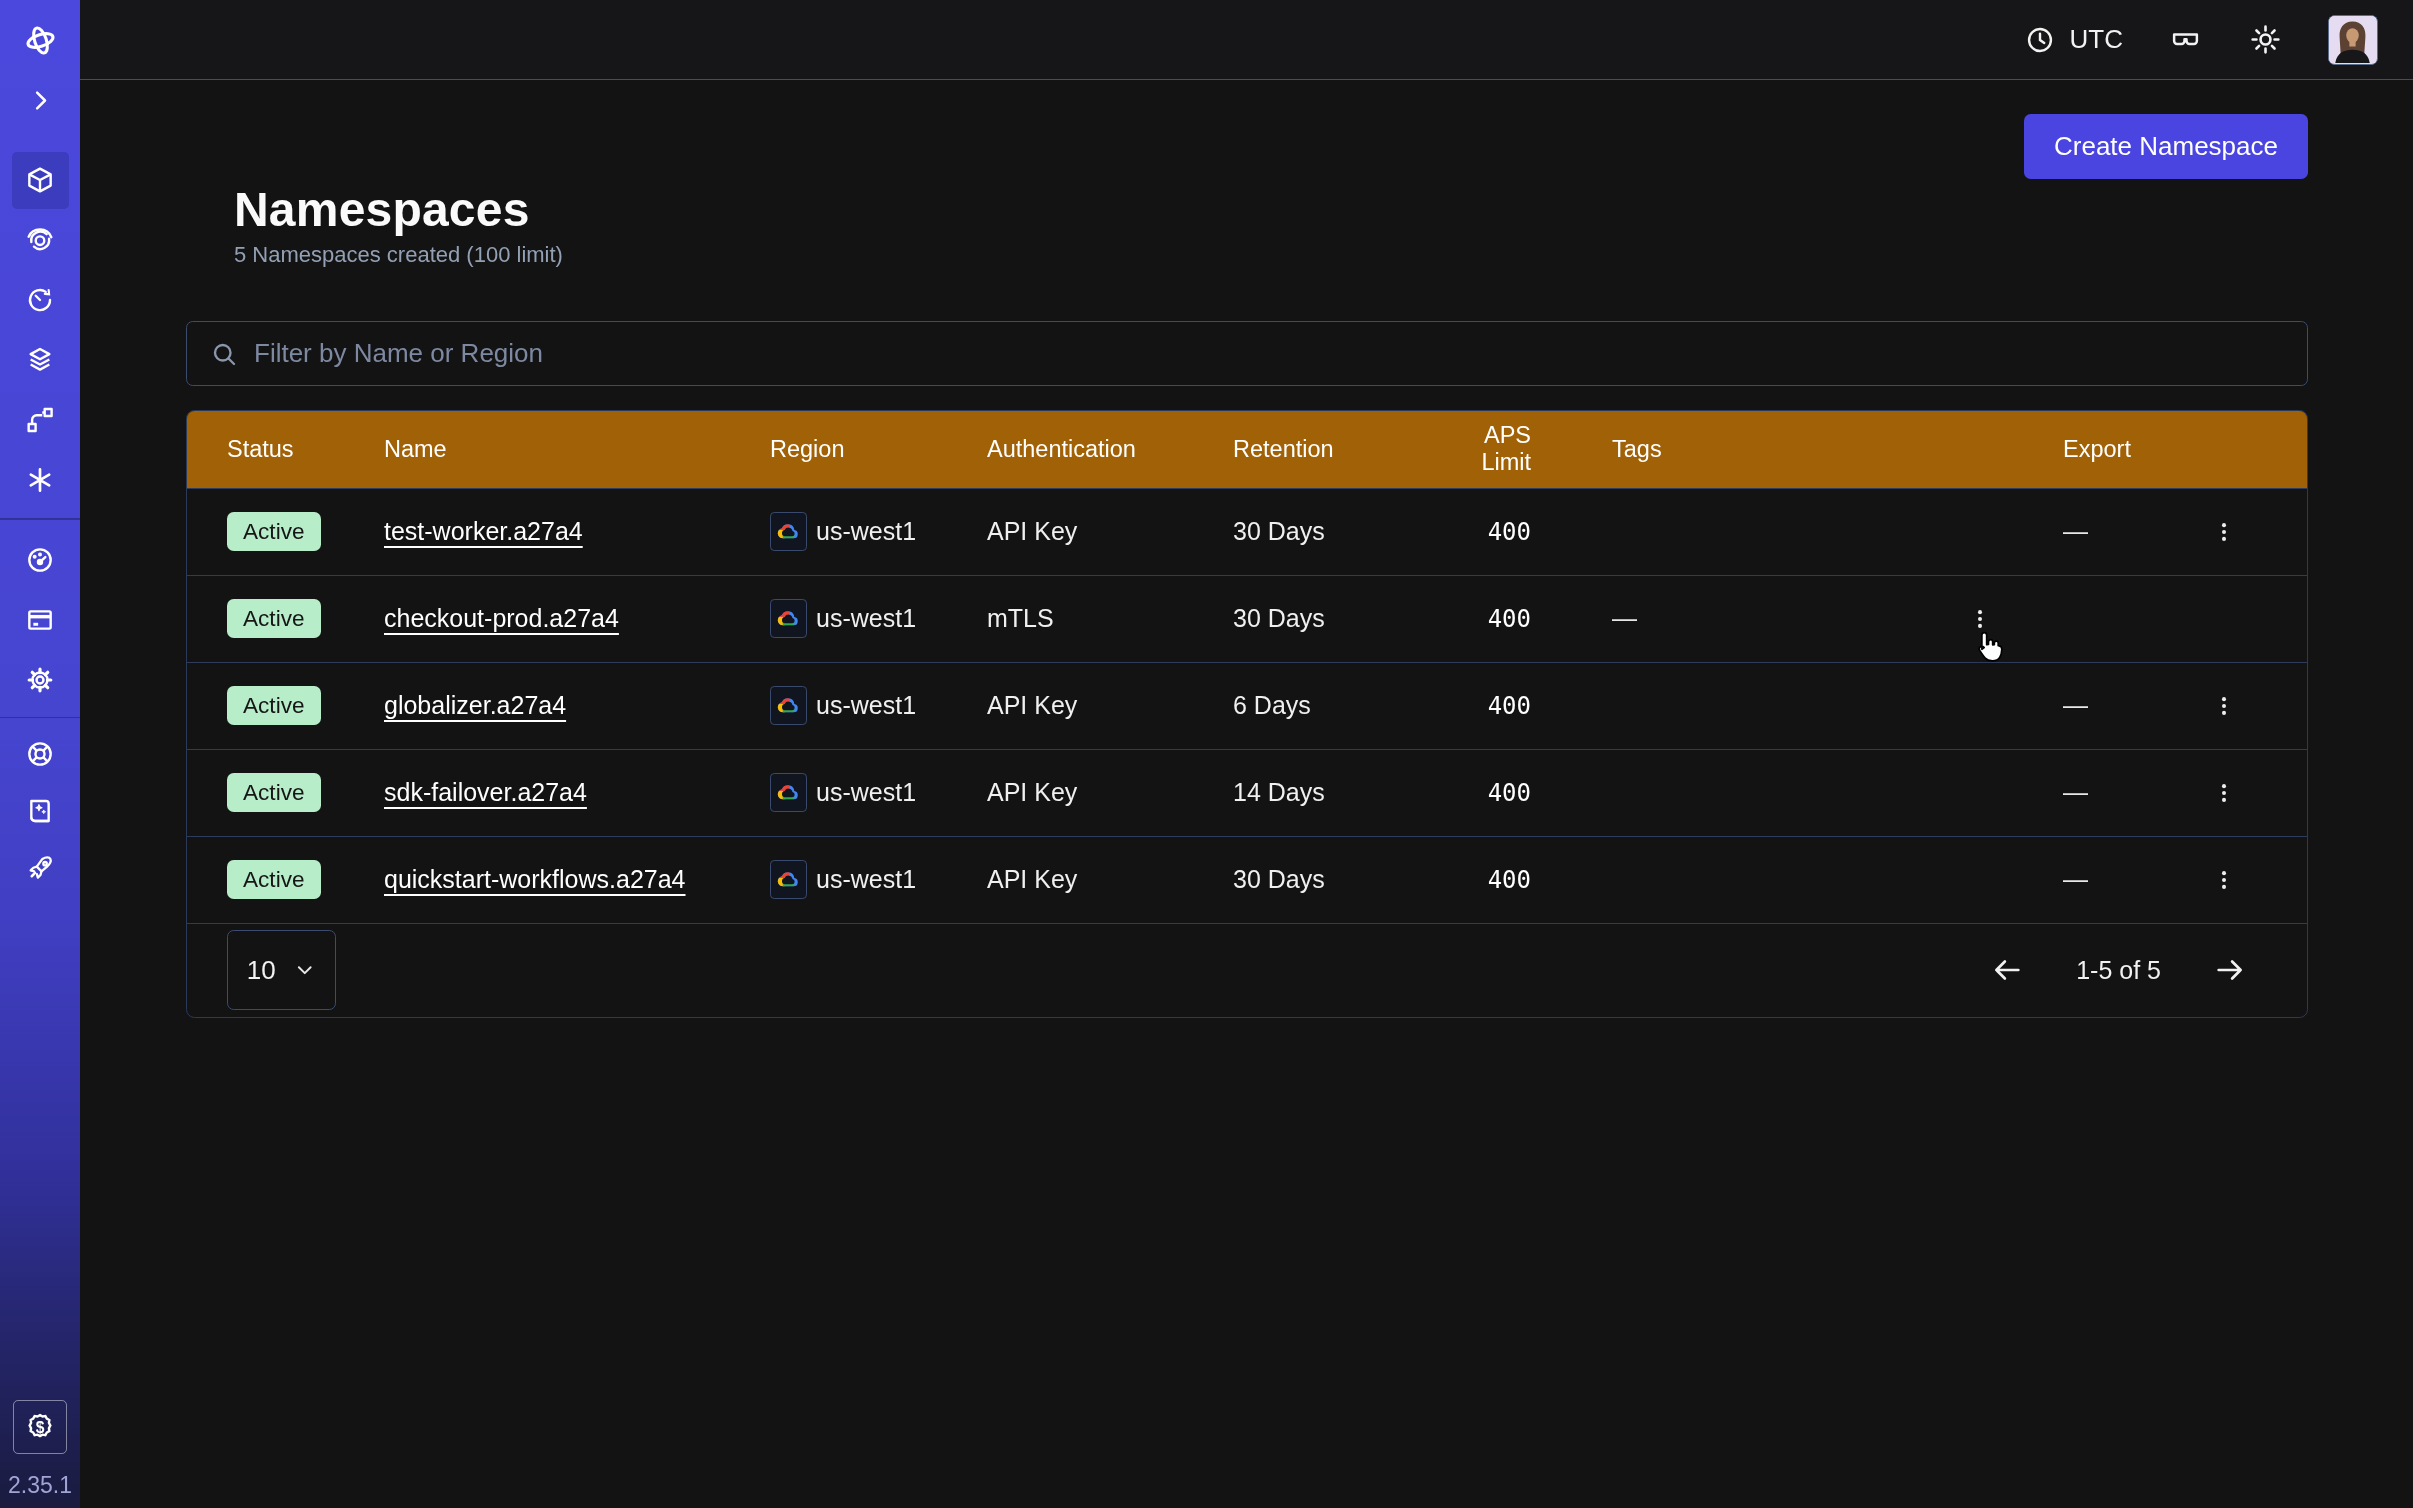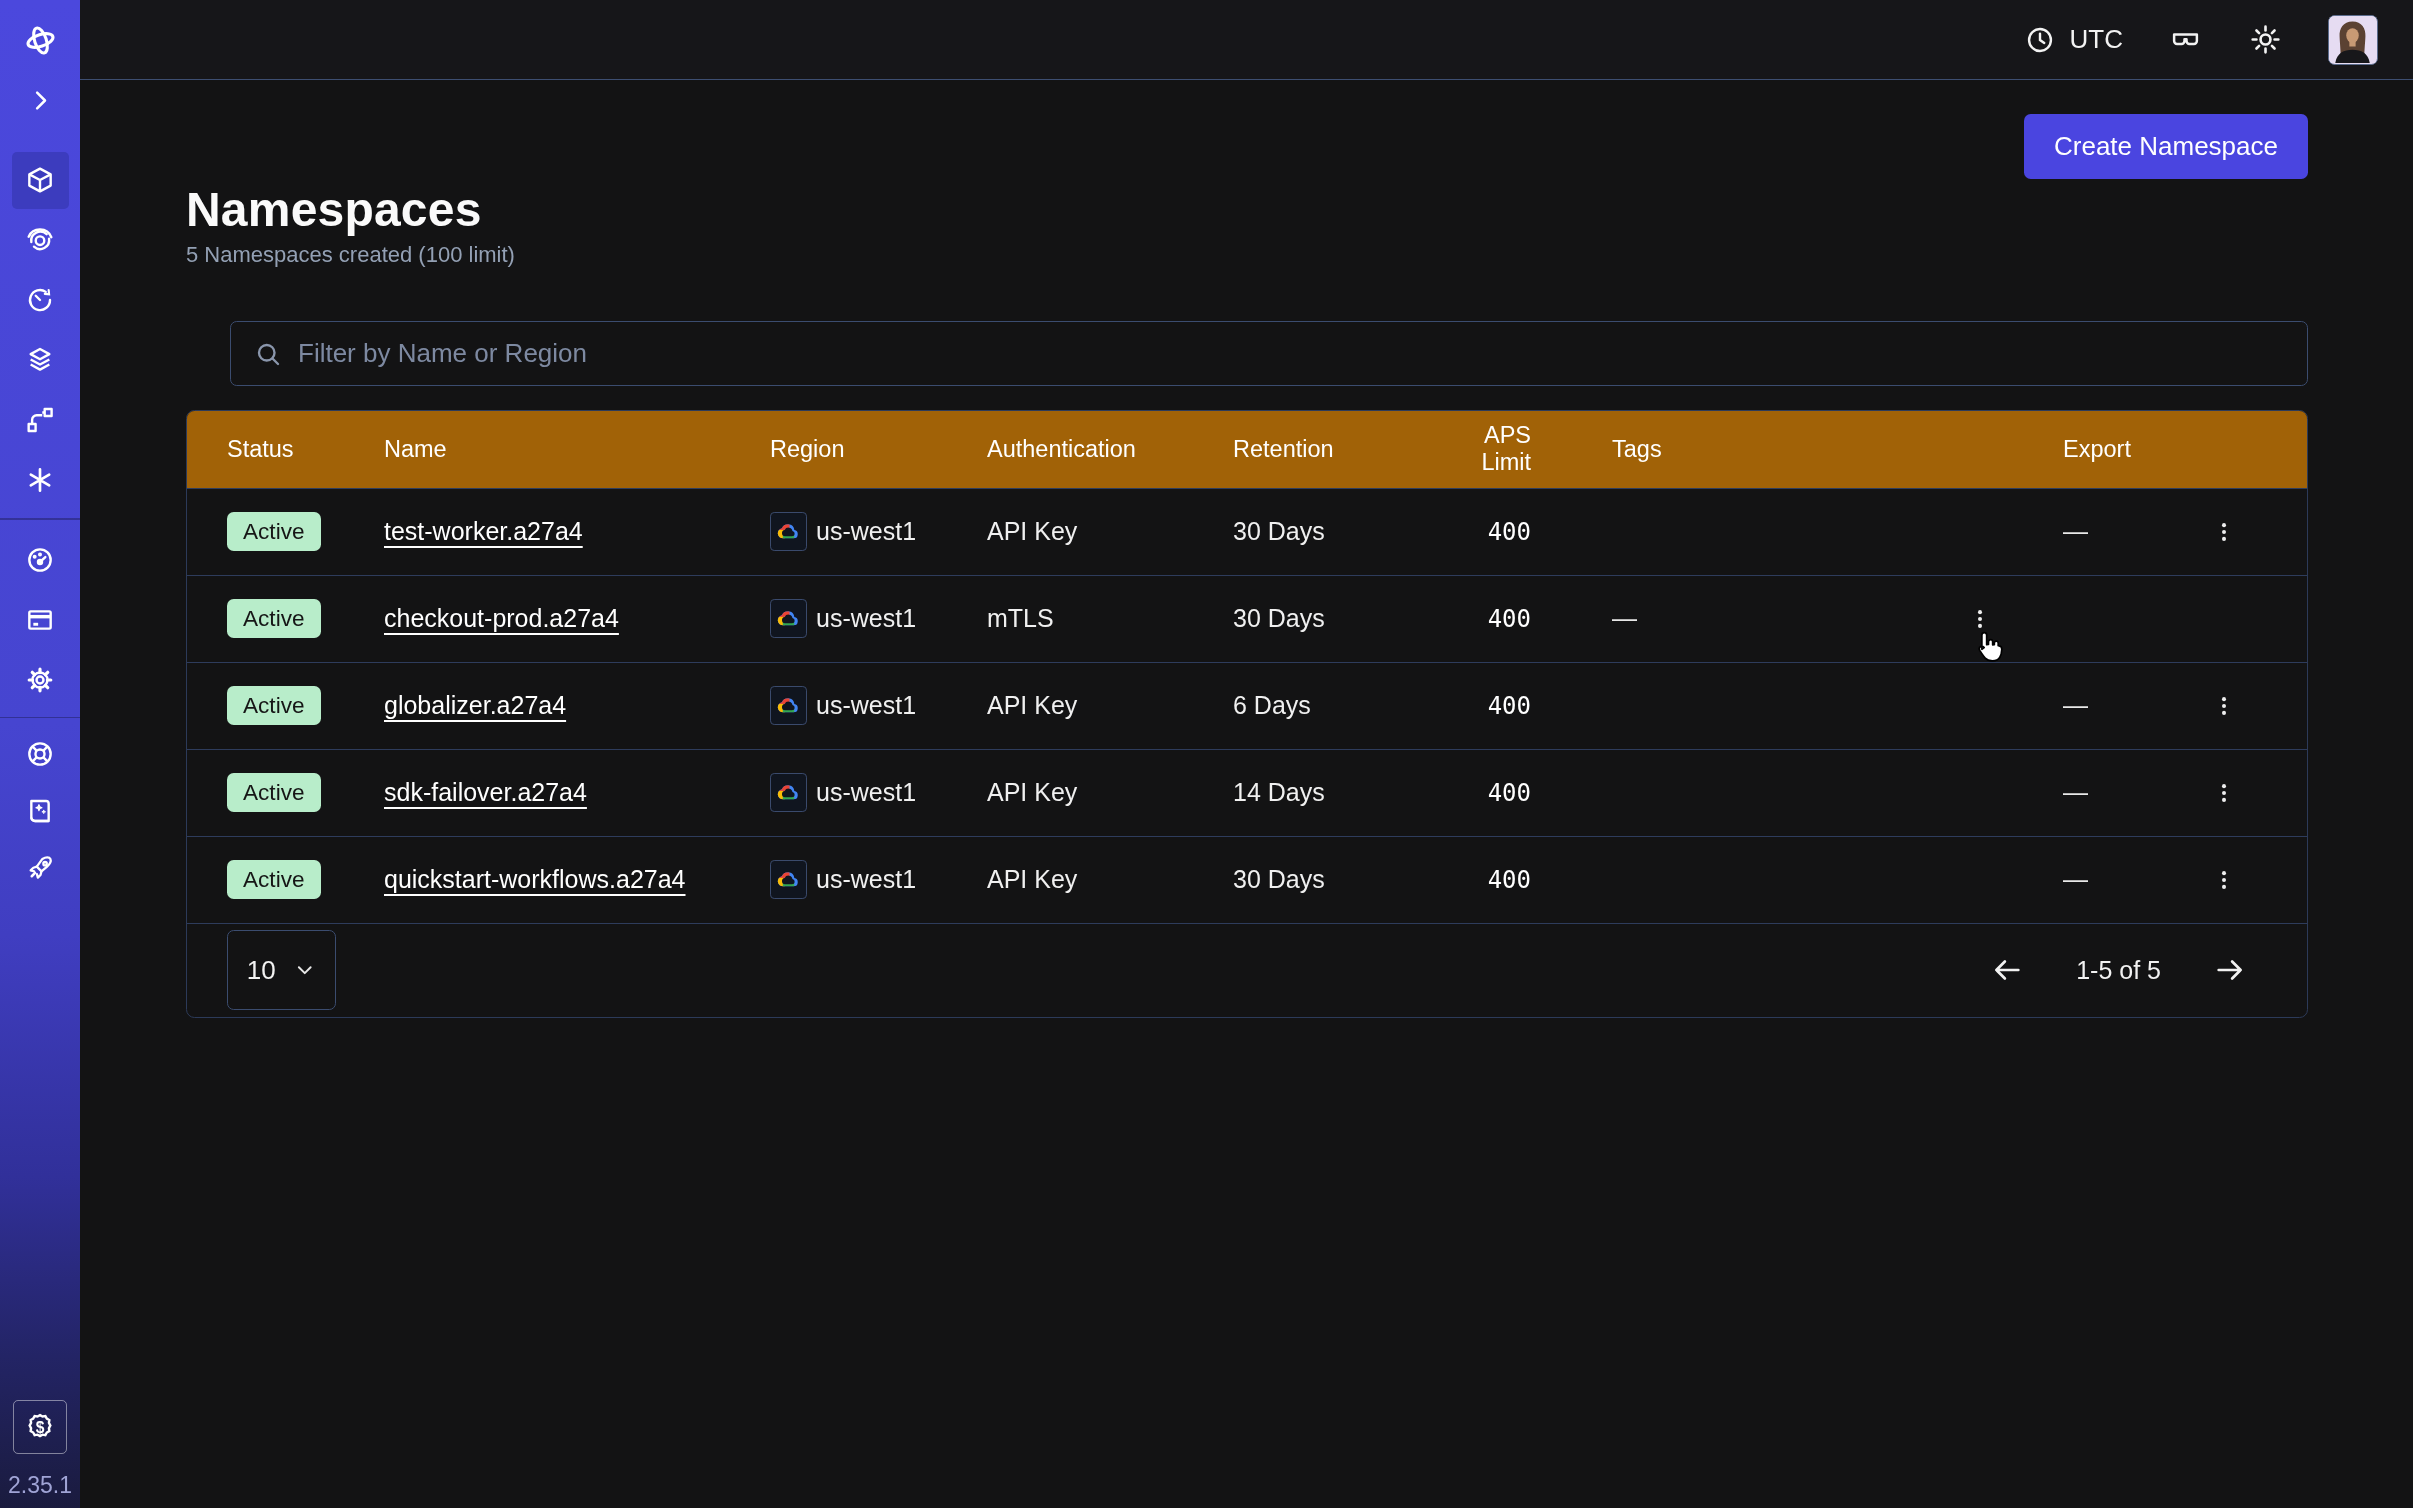--- a/index.html
+++ b/index.html
@@ -44,32 +44,32 @@
   .tz-label { font-size:26px; color:#f2f2f2; }
   .icon-btn { cursor:pointer; display:flex; align-items:center; }
   .avatar {
     width:50px; height:50px; border-radius:6.7px; border:1.7px solid #5a6b8c;
     overflow:hidden; cursor:pointer; background:#e6dcf2;
   }
 
   
   .main { position:absolute; left:80px; top:80px; right:0; bottom:0; }
   .container { width:2122px; margin-left:106px; position:relative; }
-  .page-head { padding-top:102px; }
+  .page-head { padding-top:102px;margin-left:48px; }
   h1.page-title { font-size:48px; font-weight:600; letter-spacing:0.2px; line-height:1.15; color:#fafafa; }
   .page-subtitle { margin-top:5px; font-size:22px; color:#93a0b4; }
   .create-btn {
     position:absolute; right:0; top:34px;
     height:65px; padding:0 30px; background:#4a45e0; border:none; border-radius:6.7px;
     color:#fff; font-size:26px; font-weight:500; font-family:inherit; cursor:pointer;
   }
 
   .filter-wrap {
     margin-top:53px; height:65px; border:1.7px solid #3b4c6f; border-radius:6.7px;
-    display:flex; align-items:center; gap:15px; padding:0 22px; background:#131314;margin-left:44px;
+    display:flex; align-items:center; gap:15px; padding:0 22px; background:#131314;
   }
   .filter-input {
     flex:1; background:transparent; border:none; outline:none; color:#e8e8e8;
     font-size:26px; font-family:inherit;
   }
   .filter-input::placeholder { color:#7d89a1; opacity:1; }
 
   
   .table-card { margin-top:23.5px; border:1.7px solid #2c3a59; border-radius:8.4px; overflow:hidden; }
   .tgrid { display:grid; grid-template-columns:197px 386px 217px 246px 191px 188px 451px 1fr; align-items:center; }

